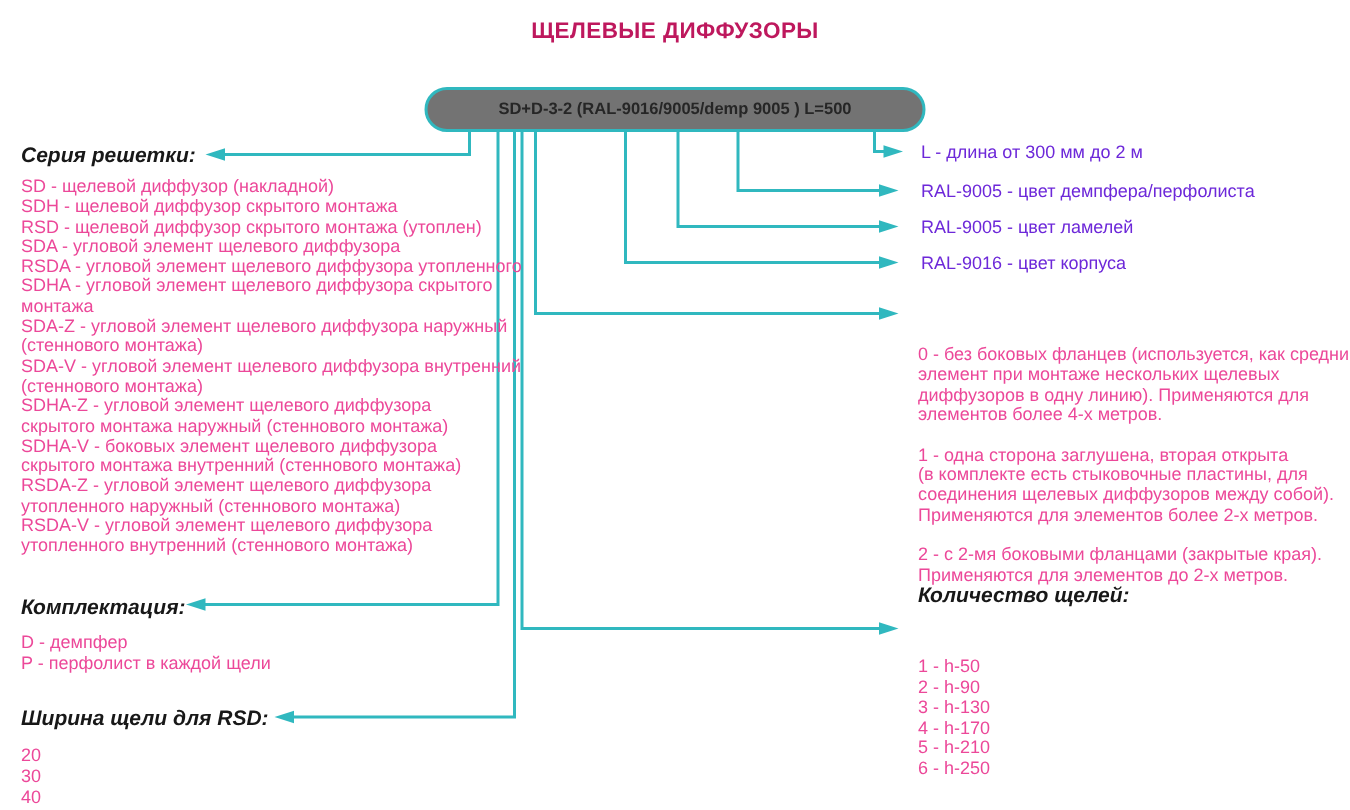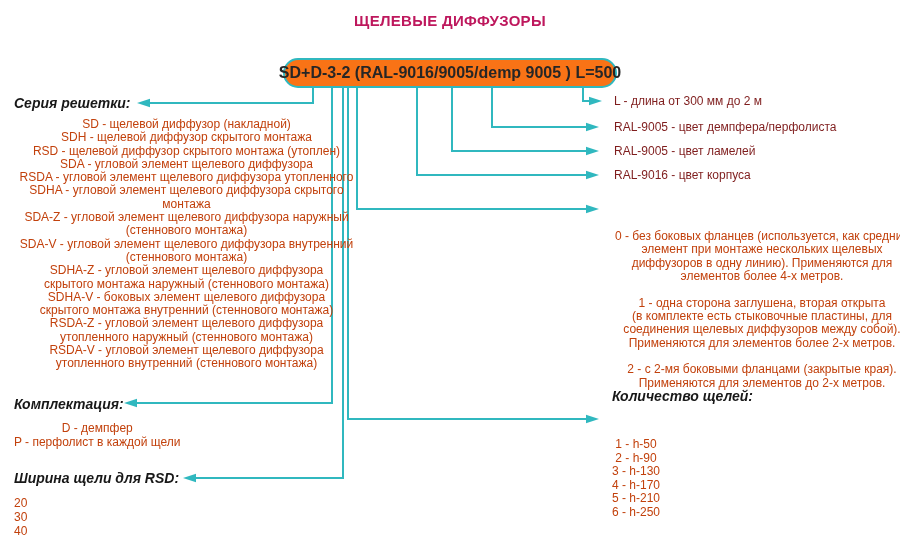--- a/index.html
+++ b/index.html
@@ -6,39 +6,39 @@
   #canvas{
     position:relative;width:900px;height:540px;background:#ffffff;overflow:hidden;
     font-family:"Liberation Sans","DejaVu Sans",sans-serif;
   }
   .page-title{
     position:absolute;top:12px;left:0;width:900px;text-align:center;
     font-size:15px;font-weight:bold;letter-spacing:.3px;color:#be185d;
   }
   .code-box{
     position:absolute;left:283px;top:58px;width:334px;height:30px;box-sizing:border-box;
-    border:2px solid #30b8bf;border-radius:15px;background:#f97316;
+    border:2px solid #30b8bf;border-radius:15px;background:#737373;
     display:flex;align-items:center;justify-content:center;z-index:2;
-    font-size:16px;font-weight:bold;color:#262626;white-space:nowrap;
+    font-size:11px;font-weight:bold;color:#262626;white-space:nowrap;
   }
   .overlay{position:absolute;left:0;top:0;z-index:1;}
   .overlay *{vector-effect:non-scaling-stroke;}
   .conn{fill:none;stroke:#30b8bf;stroke-width:2;}
   .arrowhead{fill:#30b8bf;stroke:none;}
   .heading{
     position:absolute;font-size:14px;font-weight:bold;color:#181818;white-space:nowrap;z-index:2;font-style:italic;
   }
   .body-list,.body-text{
-    position:absolute;font-size:12px;color:#c2410c;z-index:2;white-space:pre-line;text-align:center;
+    position:absolute;font-size:12px;color:#ec4899;z-index:2;white-space:pre-line;
   }
   .series-list{line-height:13.3px;width:345px;}
   .pkg-list{line-height:14.3px;}
   .width-list{line-height:13.8px;}
   .slots-list{line-height:13.5px;}
-  .right-item{position:absolute;font-size:12px;color:#7f1d1d;white-space:nowrap;z-index:2;}
+  .right-item{position:absolute;font-size:12px;color:#6d28d9;white-space:nowrap;z-index:2;}
   .flange-paras{line-height:13.4px;width:300px;}
   .flange-paras .para{margin:0 0 13px 0;white-space:pre-line;}
 </style>
 </head>
 <body>
 
 <div id="canvas">
 
   <svg class="overlay" width="900" height="540" viewBox="0 0 900 540">
 

